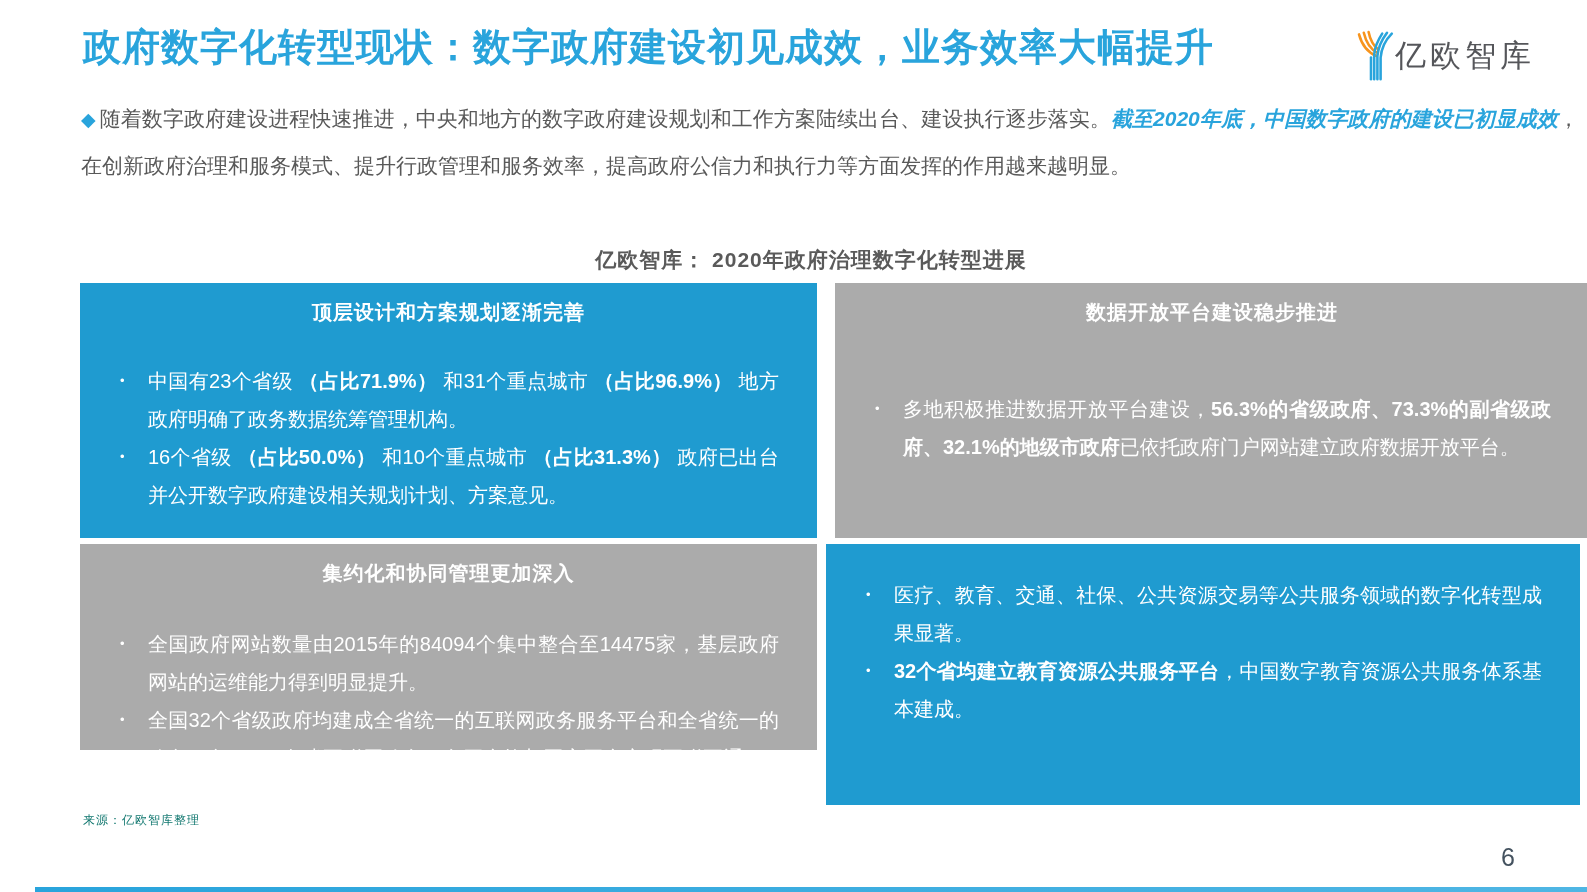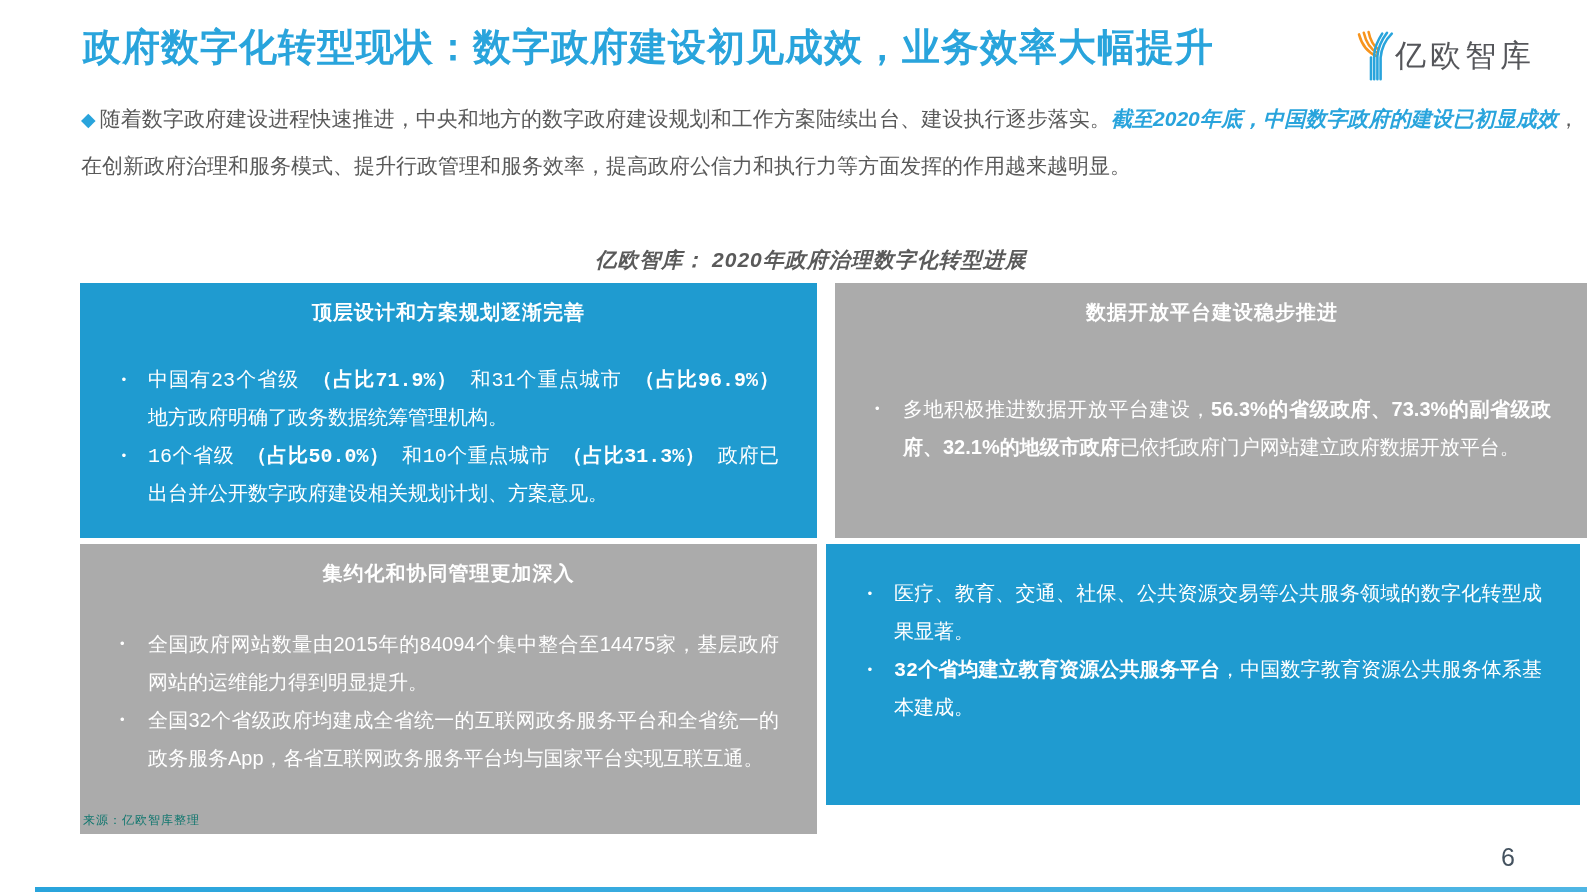--- a/index.html
+++ b/index.html
@@ -41,32 +41,31 @@
   }
   .intro .diamond{color:var(--accent);font-size:19px;margin-right:4px;}
   .seg-accent{color:var(--accent);font-weight:bold;font-style:italic;}
   .seg-bold{font-weight:bold;}
 
   
   .chart-caption{
     position:absolute;left:0;top:246px;width:100%;
     text-align:center;font-size:21px;font-weight:bold;color:#5A5A5A;
     letter-spacing:1px;
-    font-style:italic;
   }
 
   
   .quad{
     position:absolute;color:#ffffff;padding:16px 38px 0 38px;
   }
-  .quad.blue{background:var(--box-blue);font-family:Liberation Mono, monospace;}
+  .quad.blue{background:var(--box-blue);}
   .quad.gray{background:var(--box-gray);}
   .q-tl{left:45px;  top:283px; width:737px; height:255px;}
   .q-tr{left:800px; top:283px; width:754px; height:255px;}
-  .q-bl{left:45px;  top:544px; width:737px; height:290px;}
+  .q-bl{left:45px;  top:544px; width:737px; height:206px;}
   .q-br{left:791px; top:544px; width:754px; height:261px;}
   .quad h3{
     text-align:center;font-size:20px;font-weight:bold;letter-spacing:1px;
   }
   .quad ul{list-style:none;font-size:20px;line-height:38px;}
   .q-tl ul{margin-top:36px;}
   .q-tr ul{margin-top:64px;}
   .q-bl ul{margin-top:38px;}
   .q-br ul{margin-top:16px;}
   .quad li{display:flex;align-items:flex-start;}

